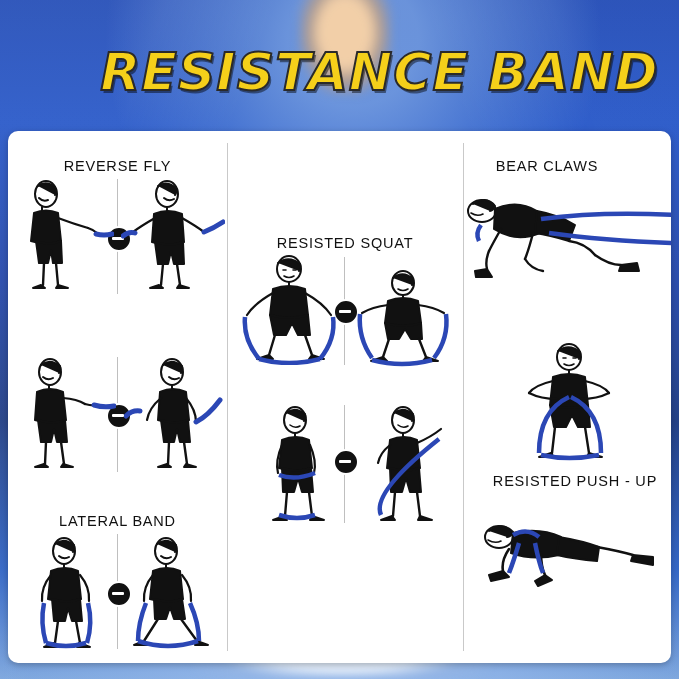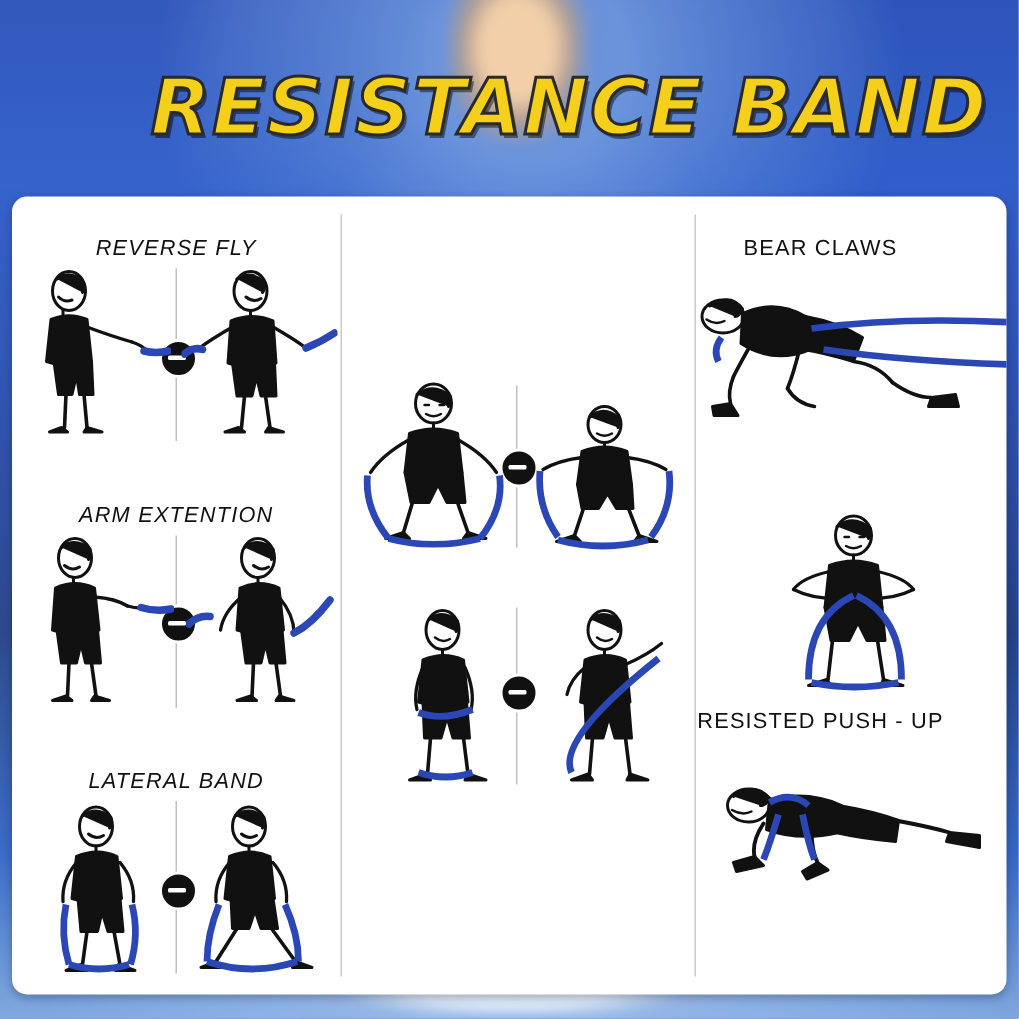--- a/index.html
+++ b/index.html
@@ -49,21 +49,21 @@
     position:absolute;left:8px;top:131px;width:663px;height:532px;
     background:#ffffff;border-radius:10px;
     box-shadow:0 2px 6px rgba(0,0,0,0.25);
     overflow:hidden;
   }
   .divider{position:absolute;top:12px;bottom:12px;width:1px;background:#c9c9c9;}
   .d1{left:219px;}
   .d2{left:455px;}
 
   .col{position:absolute;top:0;bottom:0;}
-  .colA{left:0;width:219px;font-style:italic;}
+  .colA{left:0;width:219px;}
   .colB{left:219px;width:236px;}
   .colC{left:455px;width:168px;}
 
   .ex-label{
     position:absolute;width:100%;text-align:center;
     font-size:14.5px;letter-spacing:0.8px;color:#111;
     font-family:"Liberation Sans",sans-serif;
   }
 
   
@@ -127,21 +127,20 @@
         <path d="M42 86 l-2 21 M56 86 l3 21" stroke-width="2.4"></path>
         <path d="M38 107 l-9 3 h13 z" fill="#111"></path>
         <path d="M58 107 l10 3 h-12 z" fill="#111"></path>
         <path d="M34 40 q-14 8 -22 14" stroke-width="2.2"></path>
         <path d="M61 40 q14 8 22 14" stroke-width="2.2"></path>
       </g>
       <path d="M2 58 q6 -5 12 -3" stroke="#2b47b5" stroke-width="5" fill="none" stroke-linecap="round"></path>
       <path d="M83 54 q10 -4 19 -10" stroke="#2b47b5" stroke-width="5" fill="none" stroke-linecap="round"></path>
     </svg>
 
-    <div class="ex-label" style="top:205px;">ARM EXTENTION</div>
     <div class="vline" style="left:109px;top:226px;height:115px;"></div>
     <div class="marker" style="left:98px;top:272px;"></div>
 
     <svg class="fig" style="left:8px;top:225px;" width="100" height="116" viewBox="0 0 100 116">
       <g fill="none" stroke="#111" stroke-width="2" stroke-linecap="round" stroke-linejoin="round">
         <ellipse cx="34" cy="16" rx="11" ry="13" fill="#fff"></ellipse>
         <path d="M25 9 q9 -7 19 1 q1 5 -1 7" fill="#111" stroke="#111"></path>
         <path d="M27 21 q5 4 10 1"></path>
         <path d="M33 29 l0 6"></path>
         <path d="M21 36 q13 -6 26 0 l3 28 q-15 5 -31 0 z" fill="#111" stroke="#111"></path>
@@ -211,20 +210,21 @@
         <path d="M60 40 q10 12 9 26" stroke-width="2.2"></path>
       </g>
       <path d="M24 68 q-8 20 -8 38" stroke="#2b47b5" stroke-width="4.5" fill="none"></path>
       <path d="M68 68 q9 20 9 38" stroke="#2b47b5" stroke-width="4.5" fill="none"></path>
       <path d="M16 106 q30 10 60 0" stroke="#2b47b5" stroke-width="4.5" fill="none"></path>
     </svg>
   </div>
 
   <div class="col colB">
 
+    <div class="ex-label" style="top:104px;">RESISTED SQUAT</div>
     <div class="vline" style="left:117px;top:126px;height:108px;"></div>
     <div class="marker" style="left:106px;top:168px;"></div>
 
     <svg class="fig" style="left:8px;top:122px;" width="108" height="112" viewBox="0 0 108 112">
       <g fill="none" stroke="#111" stroke-width="2" stroke-linecap="round" stroke-linejoin="round">
         <ellipse cx="54" cy="16" rx="12" ry="13" fill="#fff"></ellipse>
         <path d="M43 10 q11 -8 22 1 q1 5 -1 7" fill="#111" stroke="#111"></path>
         <path d="M48 17 l3 0 M58 17 l3 0" stroke-width="1.6"></path>
         <path d="M49 23 q5 3 10 0" stroke-width="1.6"></path>
         <path d="M54 29 l0 5"></path>
@@ -338,21 +338,21 @@
         <path d="M38 40 q-18 4 -24 12" stroke-width="2.2"></path>
         <path d="M70 40 q18 4 24 12" stroke-width="2.2"></path>
         <path d="M14 52 q12 6 28 6" stroke-width="2.2"></path>
         <path d="M94 52 q-12 6 -28 6" stroke-width="2.2"></path>
       </g>
       <path d="M24 112 q0 -42 30 -56" stroke="#2b47b5" stroke-width="4.5" fill="none"></path>
       <path d="M86 112 q0 -42 -30 -56" stroke="#2b47b5" stroke-width="4.5" fill="none"></path>
       <path d="M26 114 q28 6 58 0" stroke="#2b47b5" stroke-width="4.5" fill="none"></path>
     </svg>
 
-    <div class="ex-label" style="top:342px;">RESISTED PUSH - UP</div>
+    <div class="ex-label" style="top:342px;padding-left:28px;">RESISTED PUSH - UP</div>
     <svg class="fig" style="left:6px;top:372px;" width="196" height="110" viewBox="0 0 196 110">
       <g fill="none" stroke="#111" stroke-width="2" stroke-linecap="round" stroke-linejoin="round">
         <ellipse cx="30" cy="34" rx="14" ry="11" fill="#fff"></ellipse>
         <path d="M20 28 q14 -10 24 1 q-2 5 -6 5" fill="#111" stroke="#111"></path>
         <path d="M19 37 q7 4 13 1" stroke-width="1.6"></path>
         <path d="M44 30 q26 -6 48 4 l-2 18 q-26 6 -48 -2 z" fill="#111" stroke="#111"></path>
         <path d="M90 34 q24 4 40 10 l-2 14 q-22 -2 -40 -6 z" fill="#111" stroke="#111"></path>
         <path d="M128 44 q22 4 36 8" stroke-width="2.6"></path>
         <path d="M164 52 l20 2 l0 8 l-22 -4 z" fill="#111"></path>
         <path d="M40 46 q-8 12 -6 22" stroke-width="2.6"></path>

